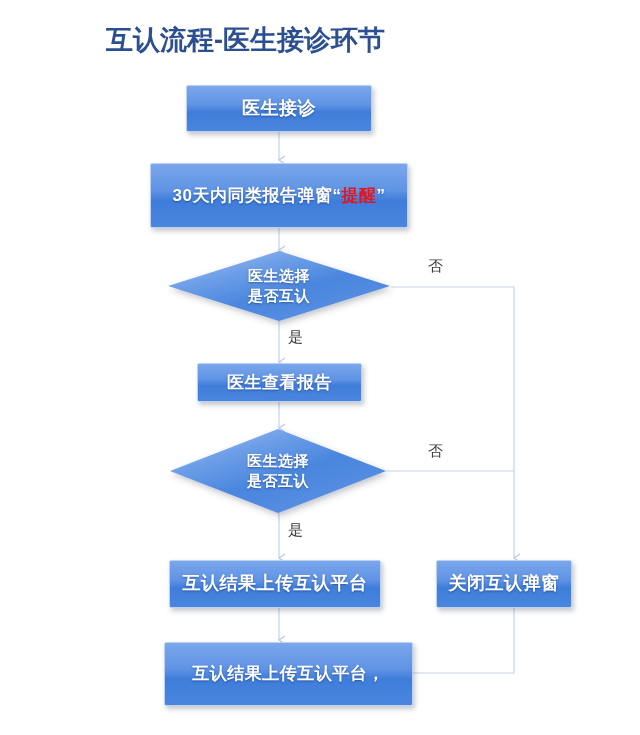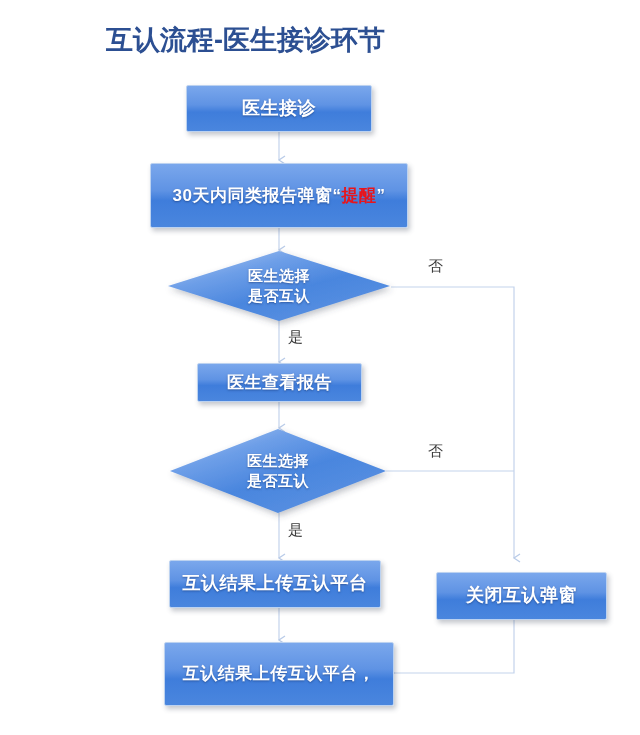--- a/index.html
+++ b/index.html
@@ -205,21 +205,21 @@
   </div>
 
   <div class="branch-label" style="left:428px; top:443px;">否</div>
 
   <div class="branch-label" style="left:288px; top:522px;">是</div>
 
   <div class="node box" style="left:169px; top:560px; width:212px; height:48px; font-size:18px;">
     <span>互认结果上传互认平台</span>
   </div>
 
-  <div class="node box" style="left:436px; top:572px; width:171px; height:48px; font-size:18px;">
+  <div class="node box" style="left:436px; top:560px; width:136px; height:48px; font-size:18px;">
     <span>关闭互认弹窗</span>
   </div>
 
-  <div class="node box" style="left:164px; top:642px; width:230px; height:64px; font-size:17px; flex-direction:column;">
+  <div class="node box" style="left:164px; top:642px; width:249px; height:64px; font-size:17px; flex-direction:column;">
     <div>互认结果上传互认平台，</div>
   </div>
 
 </div>
 
 </body></html>

